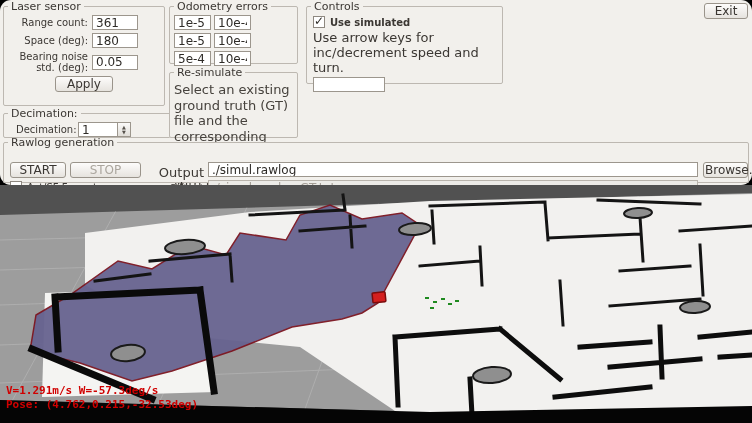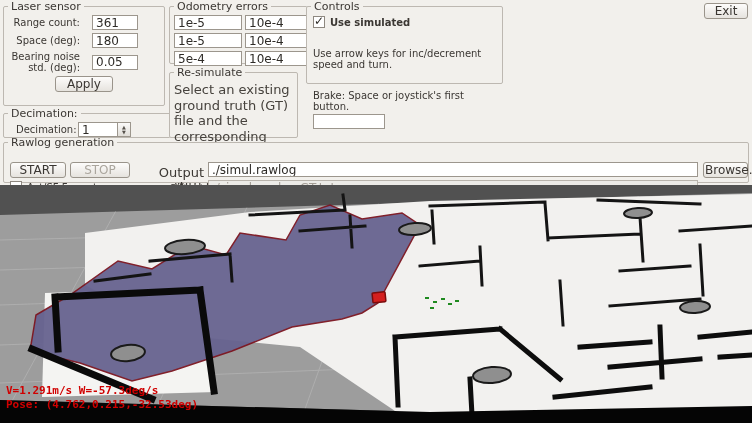--- a/index.html
+++ b/index.html
@@ -1,61 +1,61 @@
 <!DOCTYPE html>
 <html><head>
 <meta charset="utf-8">
 <style>
   * { box-sizing: border-box; margin: 0; padding: 0; }
   html,body { width:752px; height:423px; overflow:hidden; }
   body { font-family:"DejaVu Sans","Liberation Sans",sans-serif; font-size:11px; color:#3b3733; background:#000; }
   #app { position:relative; width:752px; height:423px; }
 
   
-  #panel { position:absolute; top:0; left:0; width:752px; height:185px; background:#f2f0ec; }
+  #panel { position:absolute; top:0; left:0; width:752px; height:185px; background:#f2f0ec;border-radius:11px; }
   fieldset { position:absolute; border:1px solid #bdb8b1; border-radius:2px; padding:2px 4px 3px 4px; background:#f2f0ec; }
   legend { font-size:11px; padding:0 3px; color:#3b3733; }
   .row { display:flex; align-items:center; margin-bottom:3px; }
-  .lbl { text-align:right; padding-right:12px; font-size:10px; color:#3b3733; }
+  .lbl { text-align:right; padding-right:4px; font-size:10px; color:#3b3733; }
   .inp { border:1px solid #9c968d; background:#fff; font-size:12px; height:15px; padding:0 3px;
          font-family:"DejaVu Sans","Liberation Sans",sans-serif; color:#2e2b27; }
   .inp.disabled { background:#ecebe7; color:#a39d95; border-color:#b9b4ac; }
   .btn { display:inline-block; background:linear-gradient(#fdfcfb,#e6e3de); border:1px solid #9a948b;
          border-radius:3px; font-size:12px; padding:1px 1px; height:16px; line-height:13px;
          color:#3a3632; text-align:center; cursor:pointer;
          font-family:"DejaVu Sans","Liberation Sans",sans-serif; }
   .btn.disabled { color:#aba69e; }
   .cb { display:inline-block; width:12px; height:12px; border:1px solid #8e8880; background:#fff;
         margin-right:5px; position:relative; flex:none; }
   .cb.checked::after { content:"✓"; position:absolute; left:0px; top:-3px; font-size:12px; color:#2e2b27; font-weight:bold; }
 
   #fs-laser   { left:3px;   top:0;     width:162px; height:106px; }
   #fs-laser .lbl { width:84px; }
   #fs-laser .inp { width:46px; }
   #fs-decim   { left:3px;   top:107px; width:194px; height:31px; }
   #fs-decim .lbl { width:70px; text-align:left; padding-left:8px; }
   #fs-odom    { left:169px; top:0;     width:129px; height:64px; }
-  #fs-odom .inp { width:68px; margin:0 3px 3px 0; }
+  #fs-odom .inp { width:37px; margin:0 3px 3px 0; }
   #fs-resim   { left:169px; top:66px;  width:129px; height:72px; }
   #fs-resim .desc { font-size:13px; line-height:1.2; color:#46423d; margin:1px 0 3px 0; }
   #fs-controls{ left:306px; top:0;     width:197px; height:84px; }
-  #fs-controls .tline { font-size:10px; margin:20px 0 2px 2px; color:#3b3733; }
+  #fs-controls .tline { font-size:13px; margin:2px 0 2px 2px; color:#3b3733; }
   #fs-rawlog  { left:3px;   top:136px; width:746px; height:47px; }
 
   .spinwrap { display:flex; }
   .spin { width:13px; height:15px; border:1px solid #9c968d; border-left:none;
           background:linear-gradient(#fbfaf9,#e0ddd8); display:flex; flex-direction:column;
           align-items:center; justify-content:center; font-size:5px; line-height:5px; color:#55504a; cursor:pointer; }
 
   #exit-btn { position:absolute; left:704px; top:3px; width:44px; }
 
   
   #fs-rawlog .abs { position:absolute; }
   #start-btn { left:6px; top:13px; width:56px; }
-  #stop-btn  { left:66px; top:13px; width:60px; }
+  #stop-btn  { left:66px; top:13px; width:71px; }
   #out-rawlog-lbl { left:118px; top:16px; width:82px; text-align:right; font-size:13px; }
   #out-rawlog-inp { left:204px; top:13px; width:490px; }
   #browse-btn { left:699px; top:13px; width:45px; }
   #actsf-row { left:6px; top:32px; display:flex; align-items:center; font-size:10px; }
   #out-gt-lbl { left:104px; top:34px; width:96px; text-align:right; font-size:10px; }
   #out-gt-inp { left:204px; top:31px; width:490px; }
 
   
   #viewport { position:absolute; top:185px; left:0; width:752px; height:238px; background:#515151; }
 </style>
@@ -123,21 +123,20 @@
       </div>
     </fieldset>
 
     <fieldset id="fs-controls">
       <legend>Controls</legend>
       <div class="row" style="margin:1px 0 2px 2px;">
         <span class="cb checked"></span>
         <span style="font-weight:bold; font-size:10px;">Use simulated</span>
       </div>
       <div class="tline">Use arrow keys for inc/decrement speed and turn.</div>
-      <div class="tline">Brake: Space or joystick's first button.</div>
       <input class="inp" style="width: 72px; margin-left: 2px;" value="">
     </fieldset>
 
     <span class="btn" id="exit-btn">Exit</span>
 
     <fieldset id="fs-rawlog">
       <legend>Rawlog generation</legend>
       <span class="btn abs" id="start-btn">START</span>
       <span class="btn abs disabled" id="stop-btn">STOP</span>
       <span class="abs" id="out-rawlog-lbl">Output rawlog:</span>

